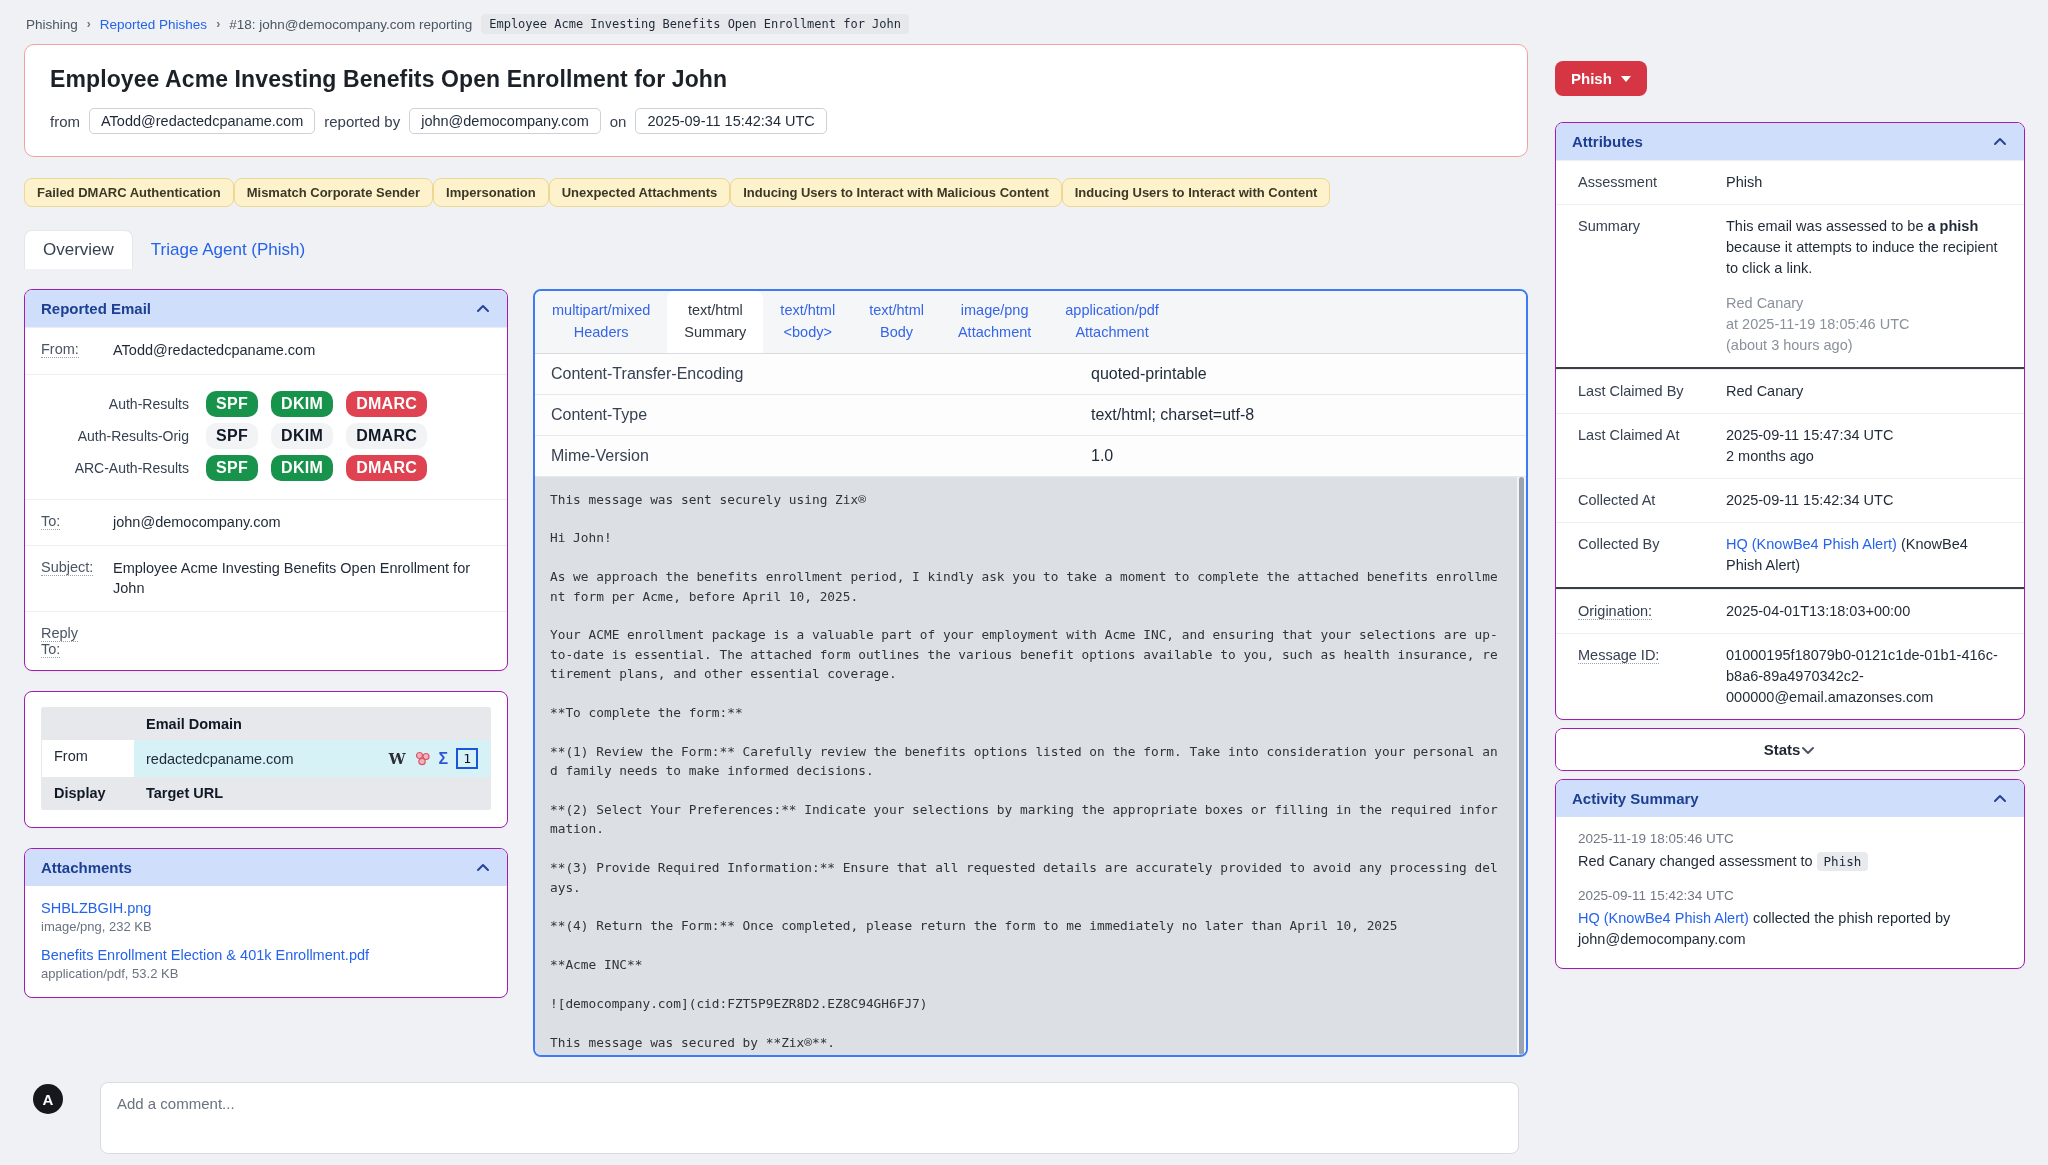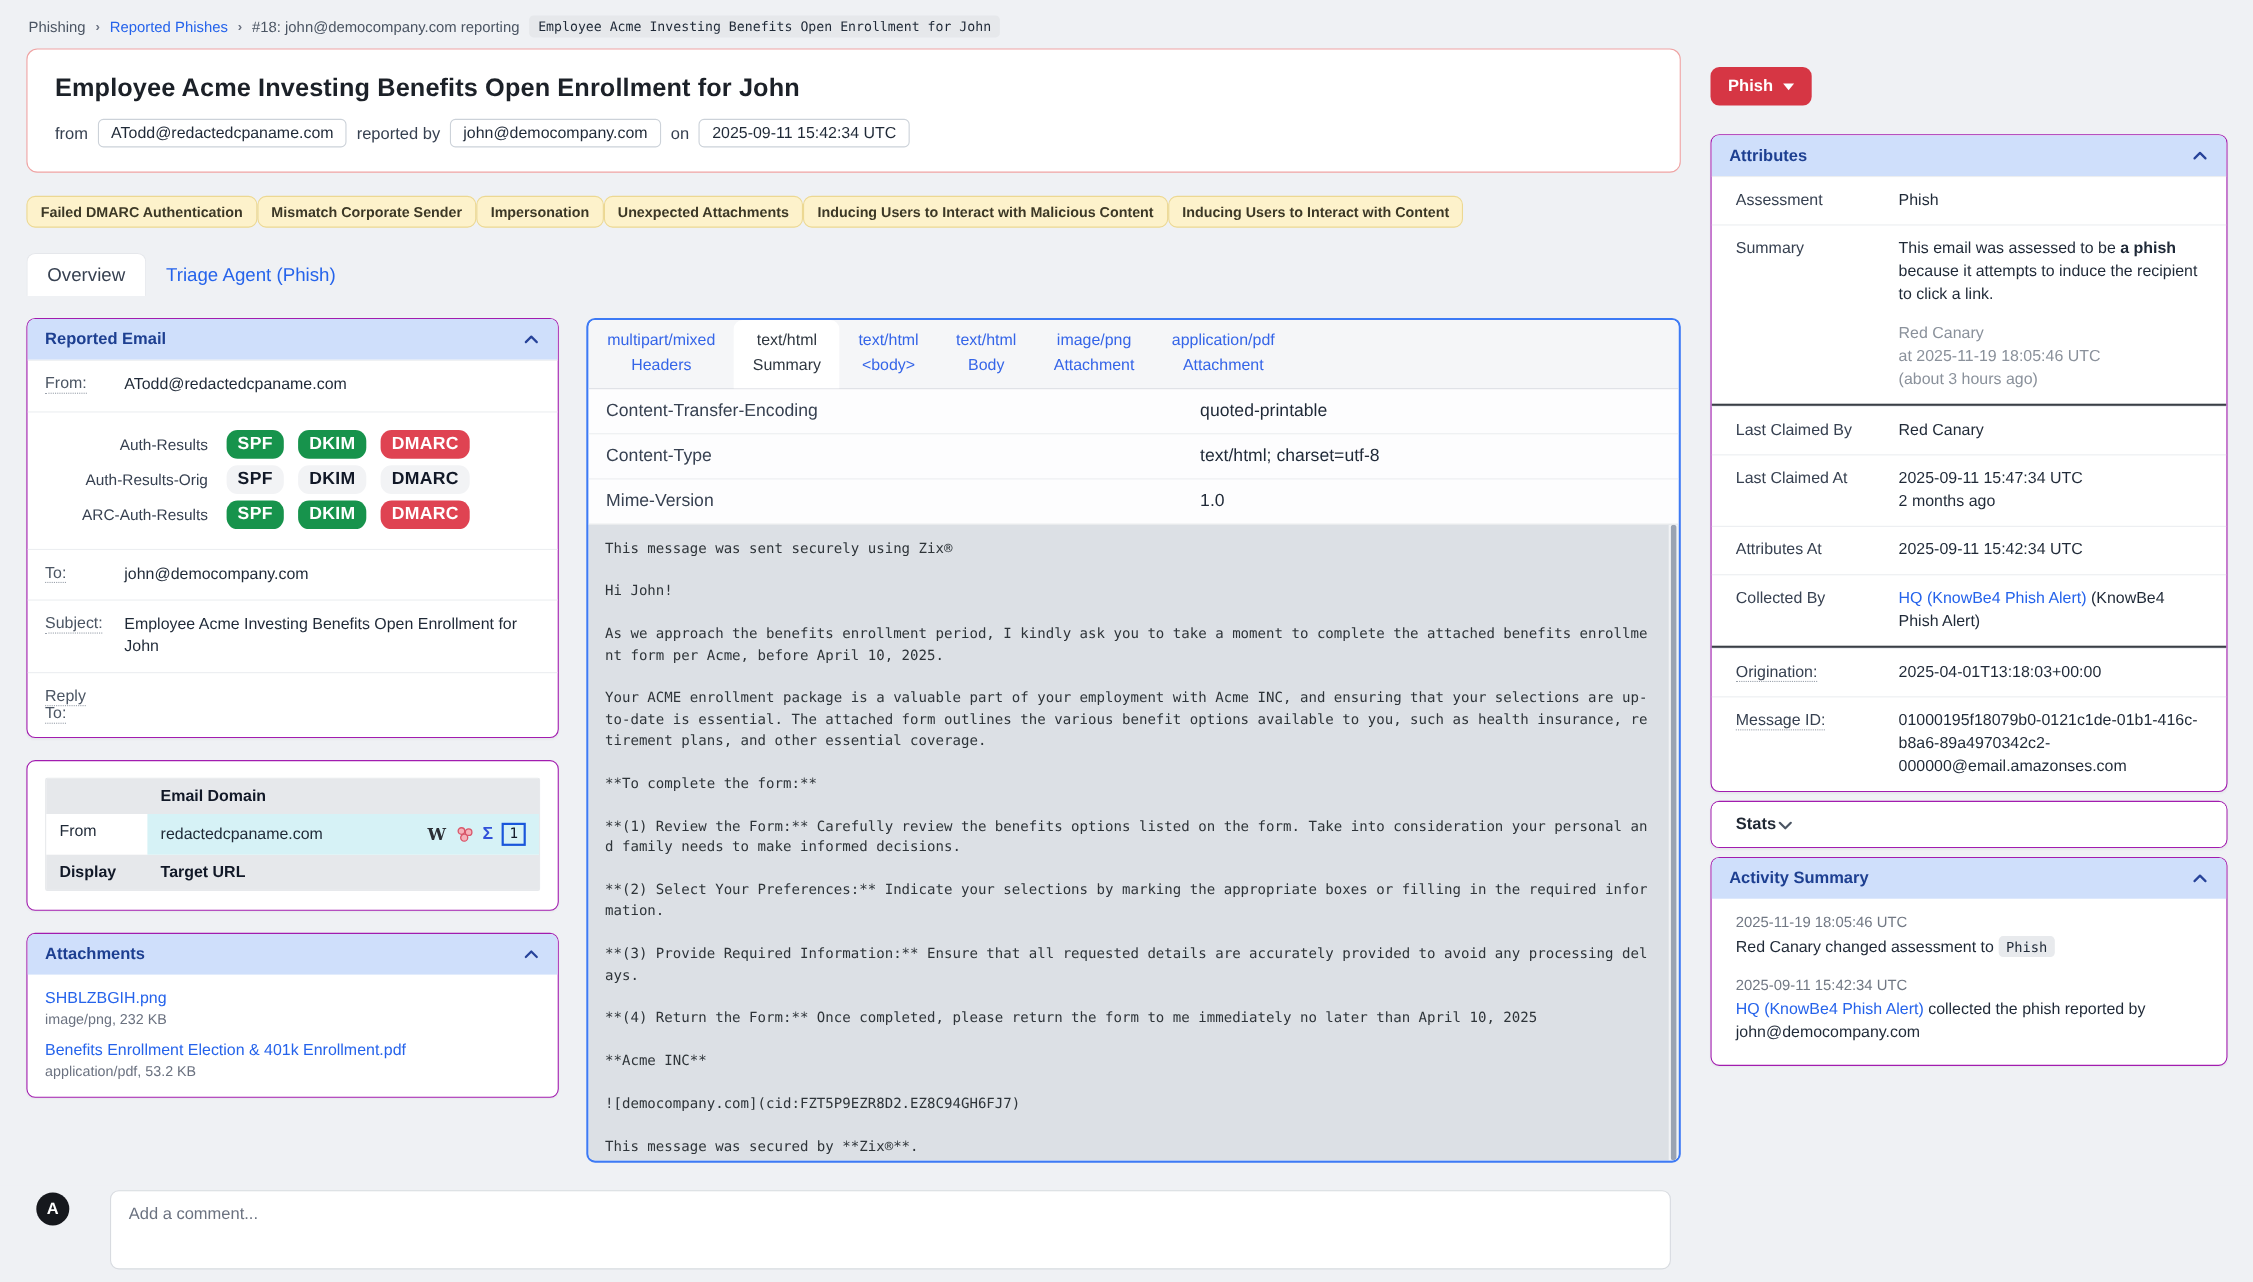--- a/index.html
+++ b/index.html
@@ -149,21 +149,21 @@
   .attr-row { display:grid; grid-template-columns:136px 1fr; column-gap:12px; padding:11px 22px; font-size:14.5px; border-top:1px solid #eceef1; }
   .attr-row:first-of-type { border-top:none; }
   .attr-row.thick { border-bottom:2px solid #3a3f46; }
   .attr-label { color:#374151; line-height:1.45; }
   .attr-label .dot { border-bottom:1px dotted #9aa1ab; }
   .attr-val { color:#1f2937; line-height:1.45; word-break:break-word; }
   .attr-sub { color:#8a919b; margin-top:14px; line-height:1.45; }
   .side-link { color:#2563eb; text-decoration:none; cursor:pointer; }
 
   .stats-card { margin-top:8px; }
-  .stats-head { background:#fff; padding:12px 22px; display:flex; justify-content:flex-start; align-items:center; }
+  .stats-head { background:#fff; padding:12px 22px; display:flex; justify-content:center; align-items:center; }
   .stats-head .ttl { font-weight:700; font-size:15px; color:#1f2733; }
   .stats-head .chev { color:#4b5563; }
 
   .act-card { margin-top:8px; }
   .act-body { padding:14px 22px 18px 22px; }
   .act-item { margin-bottom:16px; }
   .act-item:last-child { margin-bottom:0; }
   .act-ts { color:#717884; font-size:13.5px; margin-bottom:5px; }
   .act-line { font-size:14.5px; color:#1f2937; line-height:1.45; }
   .act-chip {
@@ -458,21 +458,21 @@
 
       <div class="attr-row">
         <span class="attr-label">Last Claimed At</span>
         <span class="attr-val">
           <div>2025-09-11 15:47:34 UTC</div>
           <div>2 months ago</div>
         </span>
       </div>
 
       <div class="attr-row">
-        <span class="attr-label">Attributes At</span>
+        <span class="attr-label">Collected At</span>
         <span class="attr-val">2025-09-11 15:42:34 UTC</span>
       </div>
 
       <div class="attr-row thick">
         <span class="attr-label">Collected By</span>
         <span class="attr-val"><a class="side-link">HQ (KnowBe4 Phish Alert)</a><span> (KnowBe4 Phish Alert)</span></span>
       </div>
 
       <div class="attr-row">
         <span class="attr-label"><span class="dot">Origination:</span></span>

